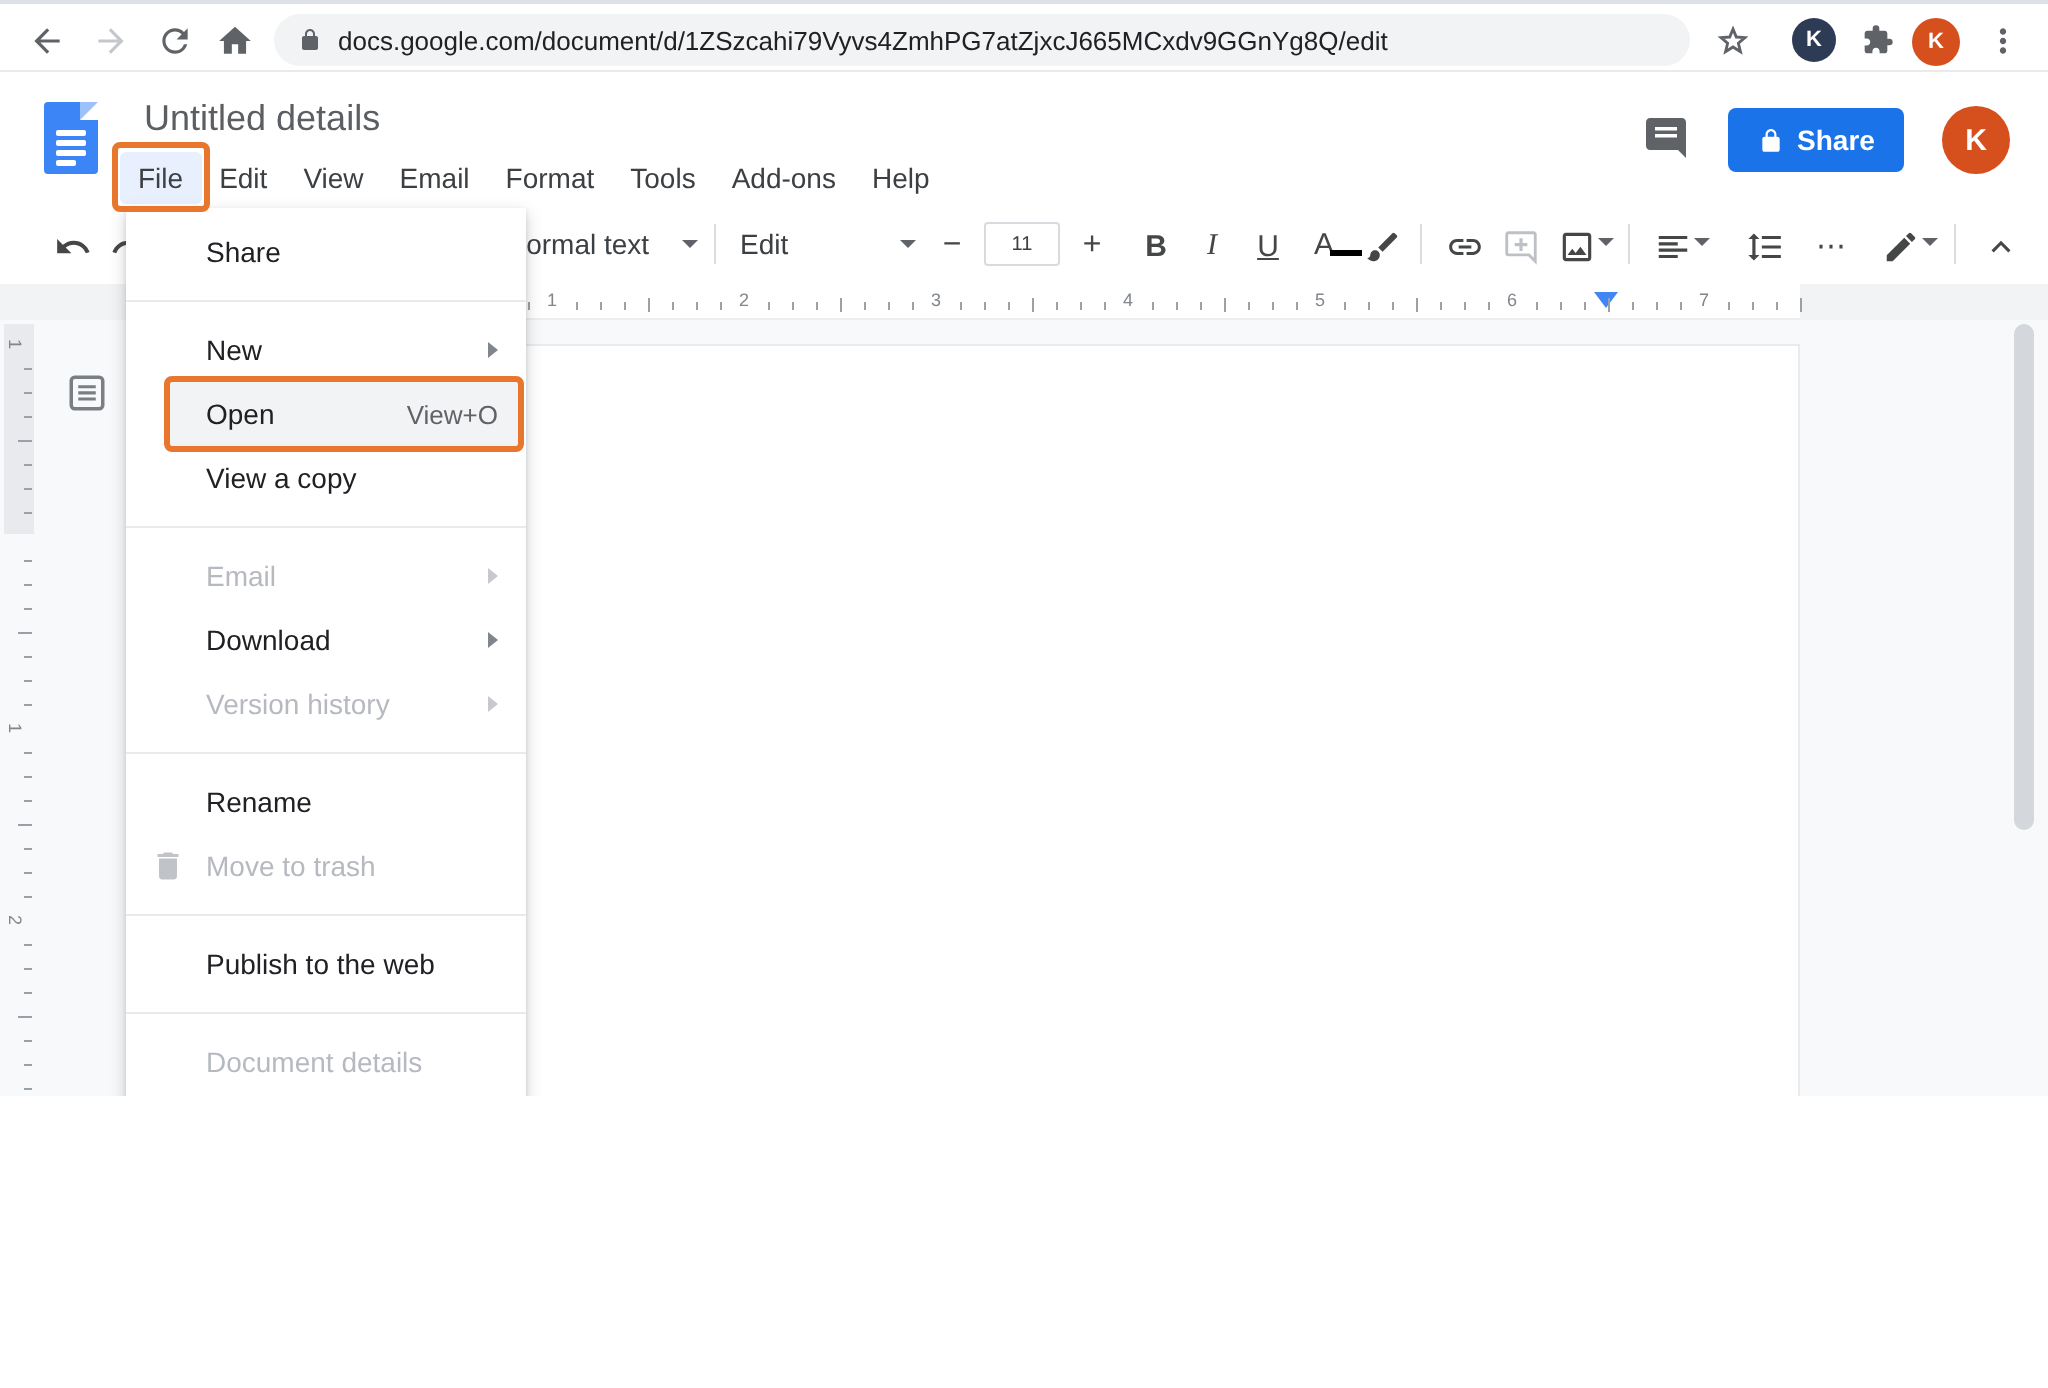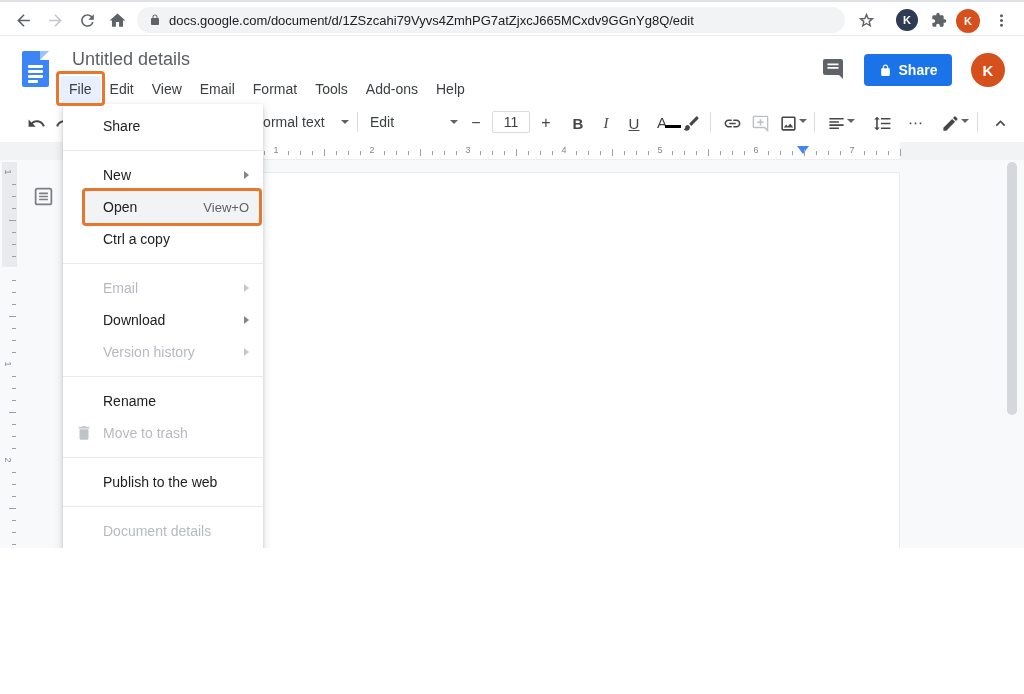--- a/index.html
+++ b/index.html
@@ -35,21 +35,21 @@
 
   
   .toolbar { position:absolute; top:104px; left:0; width:1024px; height:36px; background:#fff; }
   .tb-ic { position:absolute; top:7px; width:24px; height:24px; display:flex; align-items:center; justify-content:center; border-radius:2px; }
   .tb-ic svg { width:19px; height:19px; }
   .tb-txt { font-size:15px; color:#444746; }
   .tb-sep { position:absolute; top:8px; width:1px; height:20px; background:#dadce0; }
   .dd-arrow { width:0; height:0; border-left:4px solid transparent; border-right:4px solid transparent; border-top:4px solid #5f6368; }
   .style-sel { position:absolute; left:253px; top:10px; width:96px; display:flex; align-items:center; font-size:14px; color:#3c4043; }
   .font-sel { position:absolute; left:370px; top:10px; width:88px; display:flex; align-items:center; font-size:14px; color:#3c4043; }
-  .fs-box { position:absolute; left:492px; top:7px; width:38px; height:22px; border:1px solid #d7dade; border-radius:2px; font-size:14px; color:#3c4043; display:flex; align-items:center; justify-content:center; }
+  .fs-box { position:absolute; left:492px; top:7px; width:38px; height:22px; border:1px solid #d7dade; border-radius:2px; font-size:10px; color:#3c4043; display:flex; align-items:center; justify-content:center; }
   .plusminus { font-size:16px; color:#444746; }
   .a-color { position:relative; font-size:15px; color:#444746; line-height:14px; }
   .a-color .bar { position:absolute; left:-2px; bottom:-5px; width:16px; height:3px; background:#000; }
 
   
   .ruler-h { position:absolute; top:142px; left:0; width:1024px; height:18px; background:#fff; border-bottom:1px solid #eceef0; }
   .ruler-shade { position:absolute; top:0; height:18px; background:#f1f3f4; }
   .tick { position:absolute; width:1px; background:#9aa0a6; }
   .tick.s { height:4px; top:9px; }
   .tick.m { height:7px; top:7px; }
@@ -412,21 +412,21 @@
     <div class="fm-item">
         <span class="fm-label">New</span>
         <span class="fm-arrow"></span>
       </div>
     <div class="fm-item">
       <div class="open-anno"></div>
       <span class="fm-label">Open</span>
       <span class="fm-short">View+O</span>
     </div>
     <div class="fm-item">
-        <span class="fm-label">Ctrl a copy</span>
+        <span class="fm-label">View a copy</span>
       </div>
     <div class="fm-sep"></div>
     <div class="fm-item disabled">
         <span class="fm-label">Email</span>
         <span class="fm-arrow"></span>
       </div>
     <div class="fm-item">
         <span class="fm-label">Download</span>
         <span class="fm-arrow"></span>
       </div>

